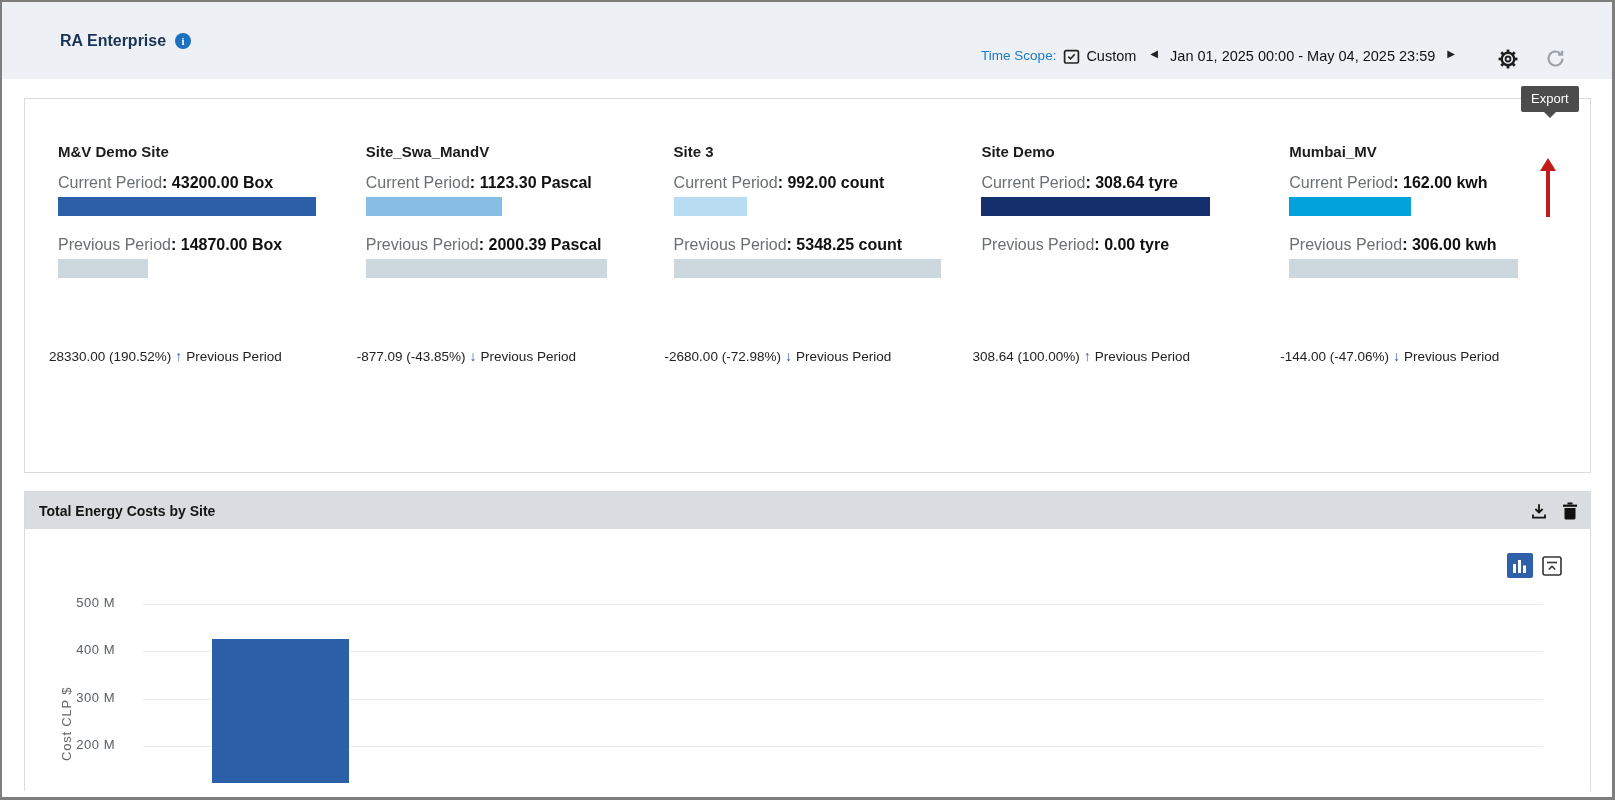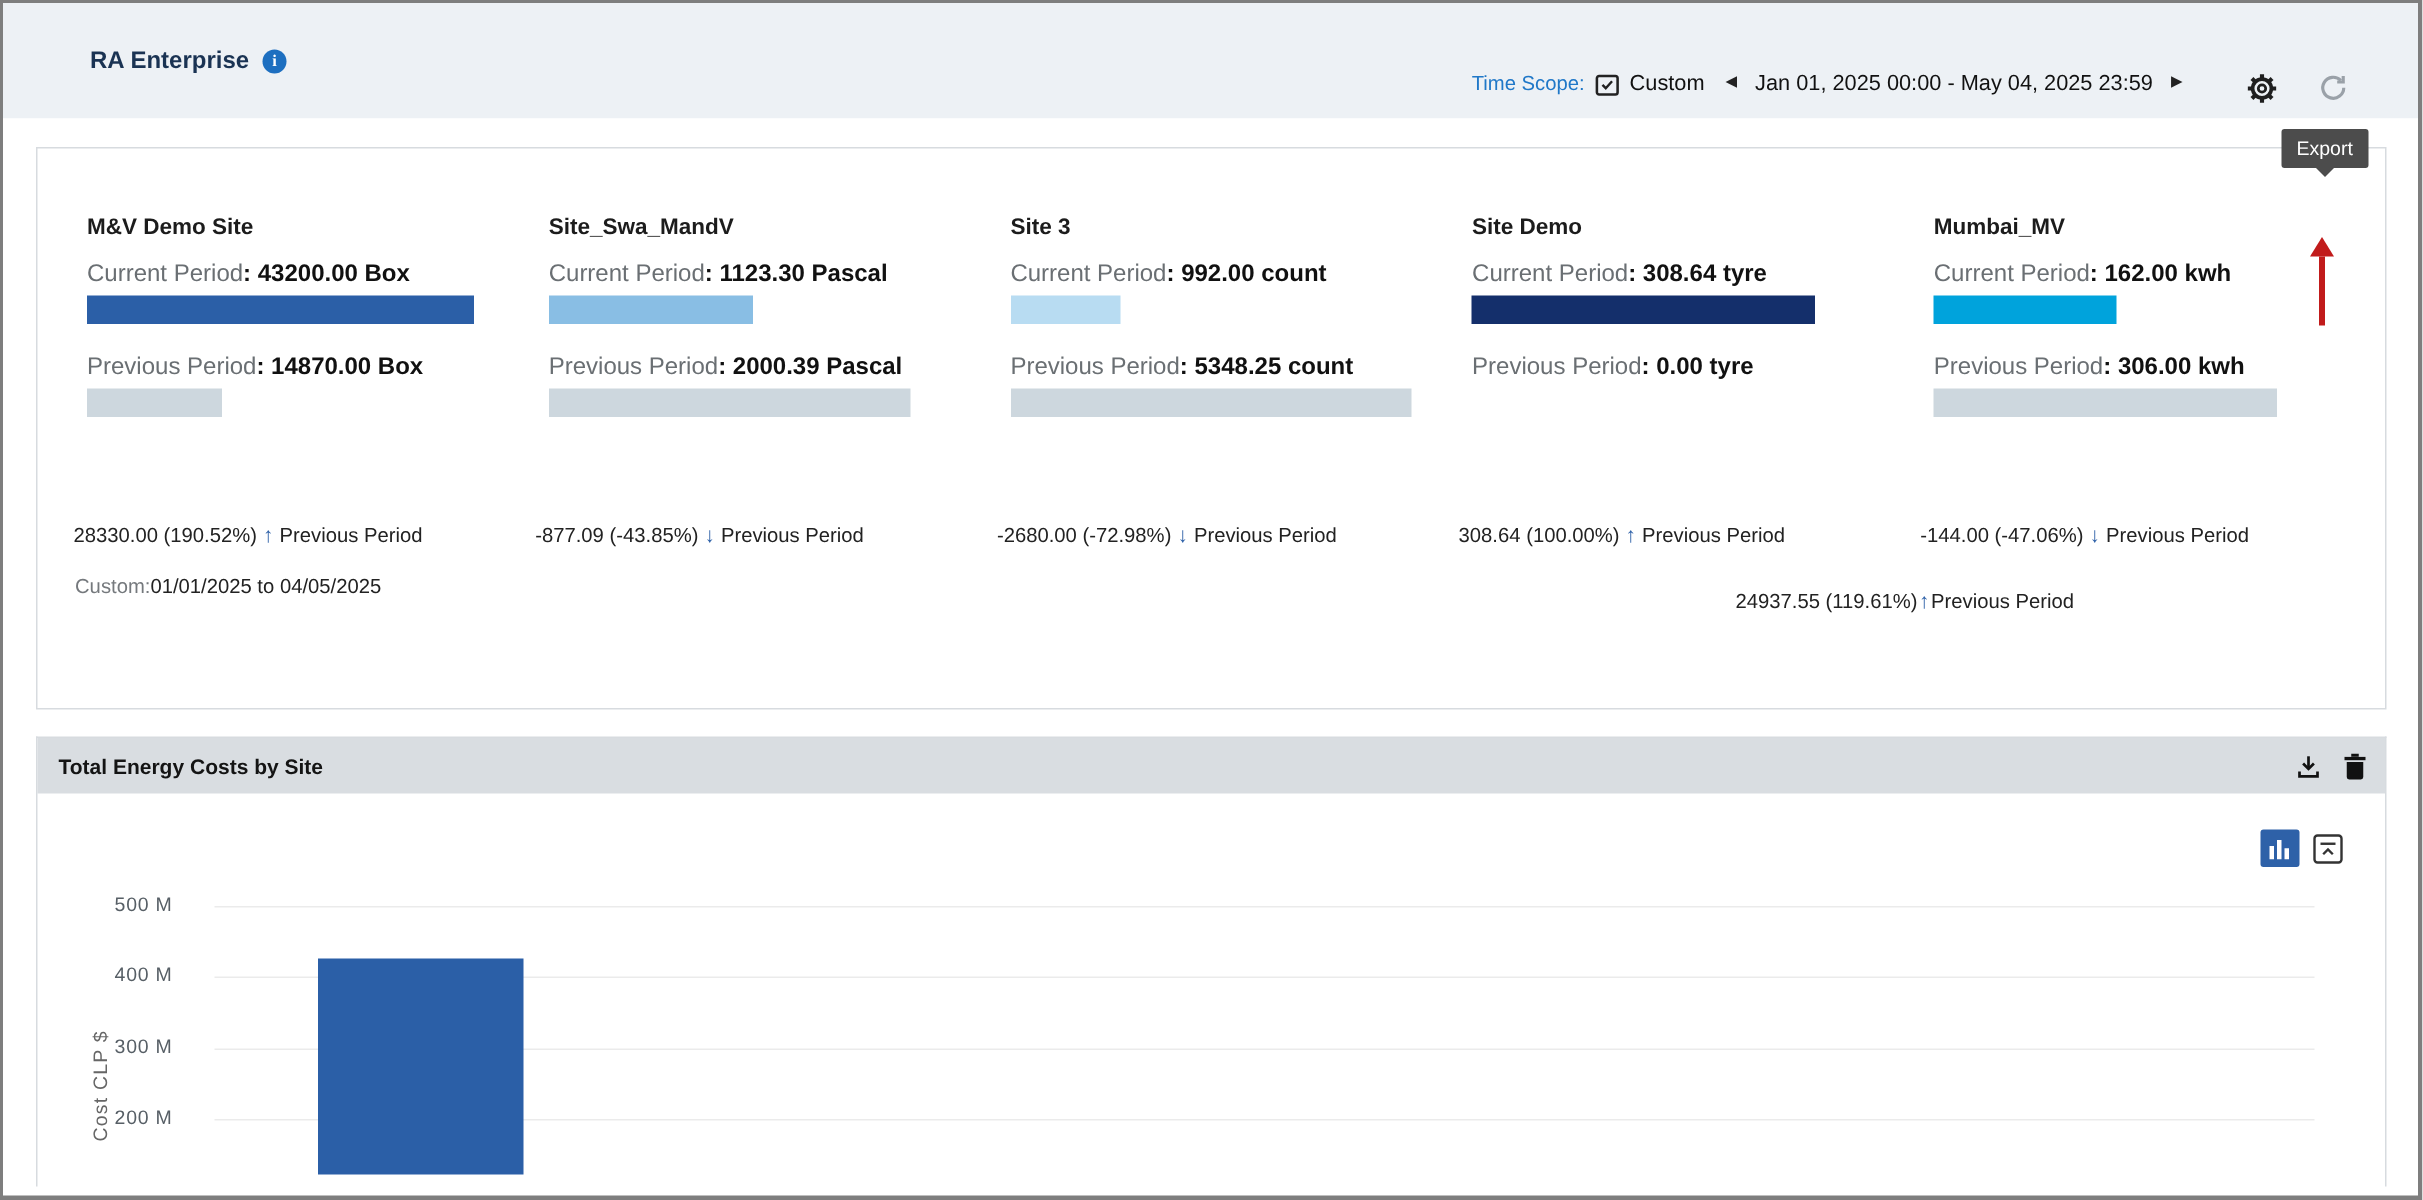--- a/index.html
+++ b/index.html
@@ -183,28 +183,20 @@
           <div class="card">
             <div class="card-title">Mumbai_MV</div>
             <div class="metric m1"><span>Current Period</span><b>:</b> <b>162.00 kwh</b></div>
             <div class="bar bar-current" style="width: 45.5%; background: rgb(0, 163, 220);"></div>
             <div class="metric m2"><span>Previous Period</span><b>:</b> <b>306.00 kwh</b></div>
             <div class="bar bar-previous" style="width: 85.5%; background: rgb(205, 215, 222);"></div>
             <div class="delta"><span>-144.00 (-47.06%)</span><span class="delta-arrow" style="color: rgb(46, 97, 168);">↓</span><span>Previous Period</span></div>
           </div>
         </div>
 
-        <div class="prod-footer">
-          <div class="period-note">
-            <span class="lbl">Custom:</span><span class="rng">01/01/2025 to 04/05/2025</span>
-          </div>
-          <div class="total-delta">
-            <span>24937.55 (119.61%)</span><span class="delta-arrow" style="color: rgb(46, 97, 168);">↑</span><span>Previous Period</span>
-          </div>
-        </div>
       </div>
     </div>
 
     <div class="panel" id="energy-panel">
       <div class="panel-header">
         <span class="panel-title">Total Energy Costs by Site</span>
         <div class="panel-actions">
           <span class="dl-box">
             <svg width="18" height="18" viewBox="0 0 18 18" fill="none" stroke="#111" stroke-width="1.8">
                 <path d="M9 2.2v8"></path>

